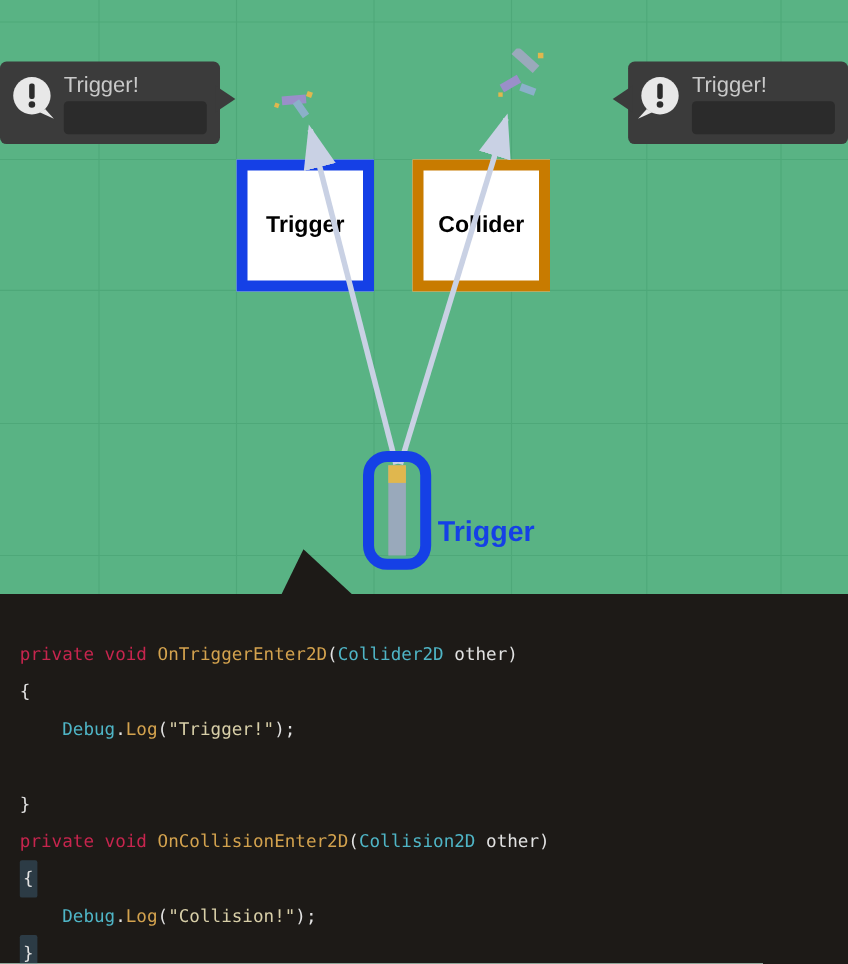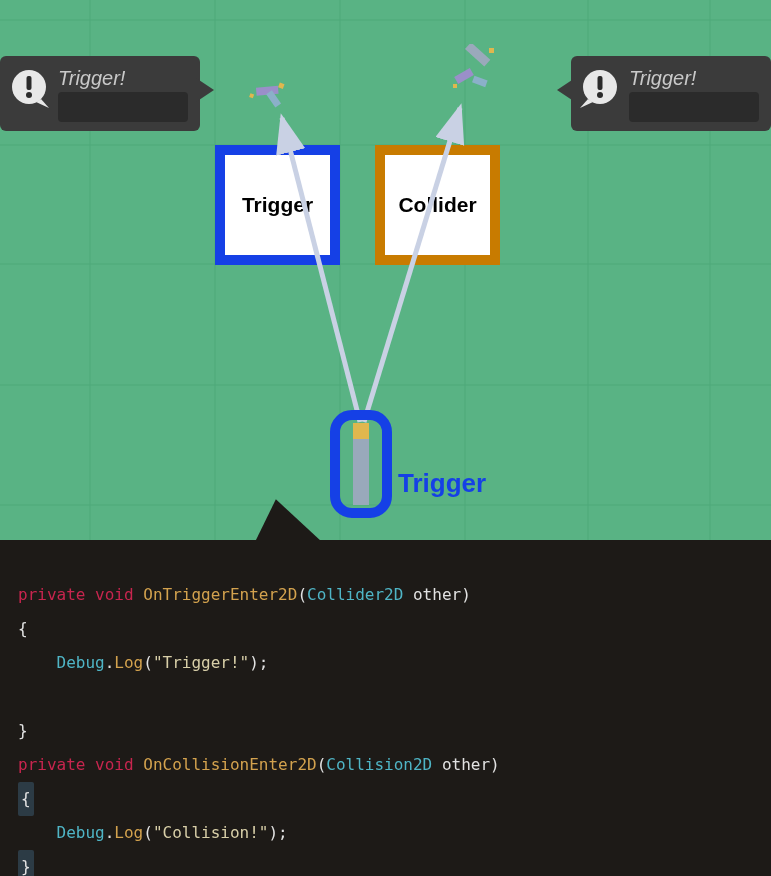--- a/index.html
+++ b/index.html
@@ -41,21 +41,20 @@
     height: 42px;
     position: relative;
     flex-shrink: 0;
     margin-top: 4px;
   }
   .bubble-title {
     color: #c9c9c9;
     font-size: 20px;
     line-height: 24px;
     margin-top: 2px;
-    font-style: italic;
   }
   .bubble-body {
     background: #2b2b2b;
     border-radius: 4px;
     height: 30px;
     width: 130px;
     margin-top: 2px;
   }
   .bubble-col { display:flex; flex-direction:column; }
   .bubble-tail {

